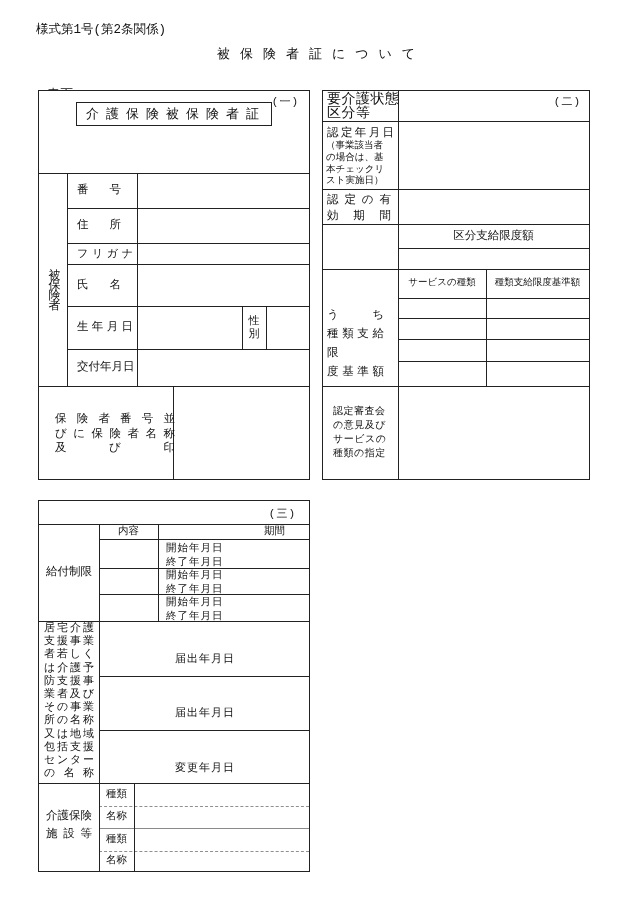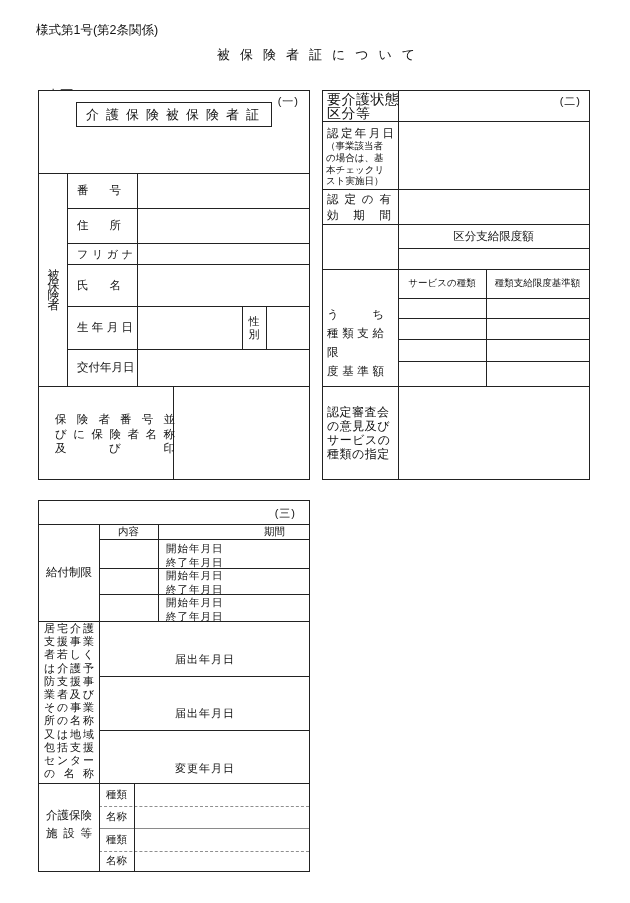--- a/index.html
+++ b/index.html
@@ -1,18 +1,18 @@
 <!DOCTYPE html>
 <html><head>
 <meta charset="utf-8">
 <style>
   html,body{margin:0;padding:0;background:#fff;}
   #page{
     position:relative;width:630px;height:903px;background:#ffffff;
-    font-family:Liberation Sans, sans-serif;color:#111;
+    font-family:Liberation Mono, monospace;color:#111;
     overflow:hidden;
   }
   .tbl{position:absolute;border:1px solid #222;box-sizing:border-box;background:#fff;}
   .hl{position:absolute;height:0;border-top:1px solid #222;}
   .hl.dash{border-top:1px dashed #8f8f8f;}
   .hl.gray{border-top:1px solid #8a8a8a;}
   .vl{position:absolute;width:0;border-left:1px solid #222;}
   .txt{position:absolute;white-space:pre-line;line-height:1.28;}
   .just{text-align:justify;text-align-last:justify;}
   .ctr{display:flex;align-items:center;justify-content:center;text-align:center;}
@@ -92,21 +92,21 @@
 本チェックリ
 スト実施日）</div>
     <div class="txt just" style="left:4px;top:101px;width:64px;font-size:11.5px;line-height:15.5px;">認定の有
 効期間</div>
     <div class="txt ctr" style="left:75px;top:133px;width:191px;height:24px;font-size:11.5px;">区分支給限度額</div>
     <div class="txt just" style="left:4px;top:214px;width:57px;font-size:11.5px;line-height:19px;">うち
 種類支給限
 度基準額</div>
     <div class="txt ctr" style="left:75px;top:178px;width:88px;height:29px;font-size:9.5px;">サービスの種類</div>
     <div class="txt ctr" style="left:163px;top:178px;width:103px;height:29px;font-size:9.5px;">種類支給限度基準額</div>
-    <div class="txt" style="left:4px;top:314px;font-size:12px;line-height:14px;letter-spacing:0.5px;">認定審査会
+    <div class="txt" style="left:10px;top:314px;font-size:10px;line-height:14px;letter-spacing:0.5px;">認定審査会
 の意見及び
 サービスの
 種類の指定</div>
   </div>
 
   <div class="tbl" style="left:38px;top:500px;width:272px;height:372px;">
 
     <div class="seclab" style="right:13px;top:5px;">(三)</div>
 
     <div class="hl" style="left:0;top:23px;width:270px;"></div>

